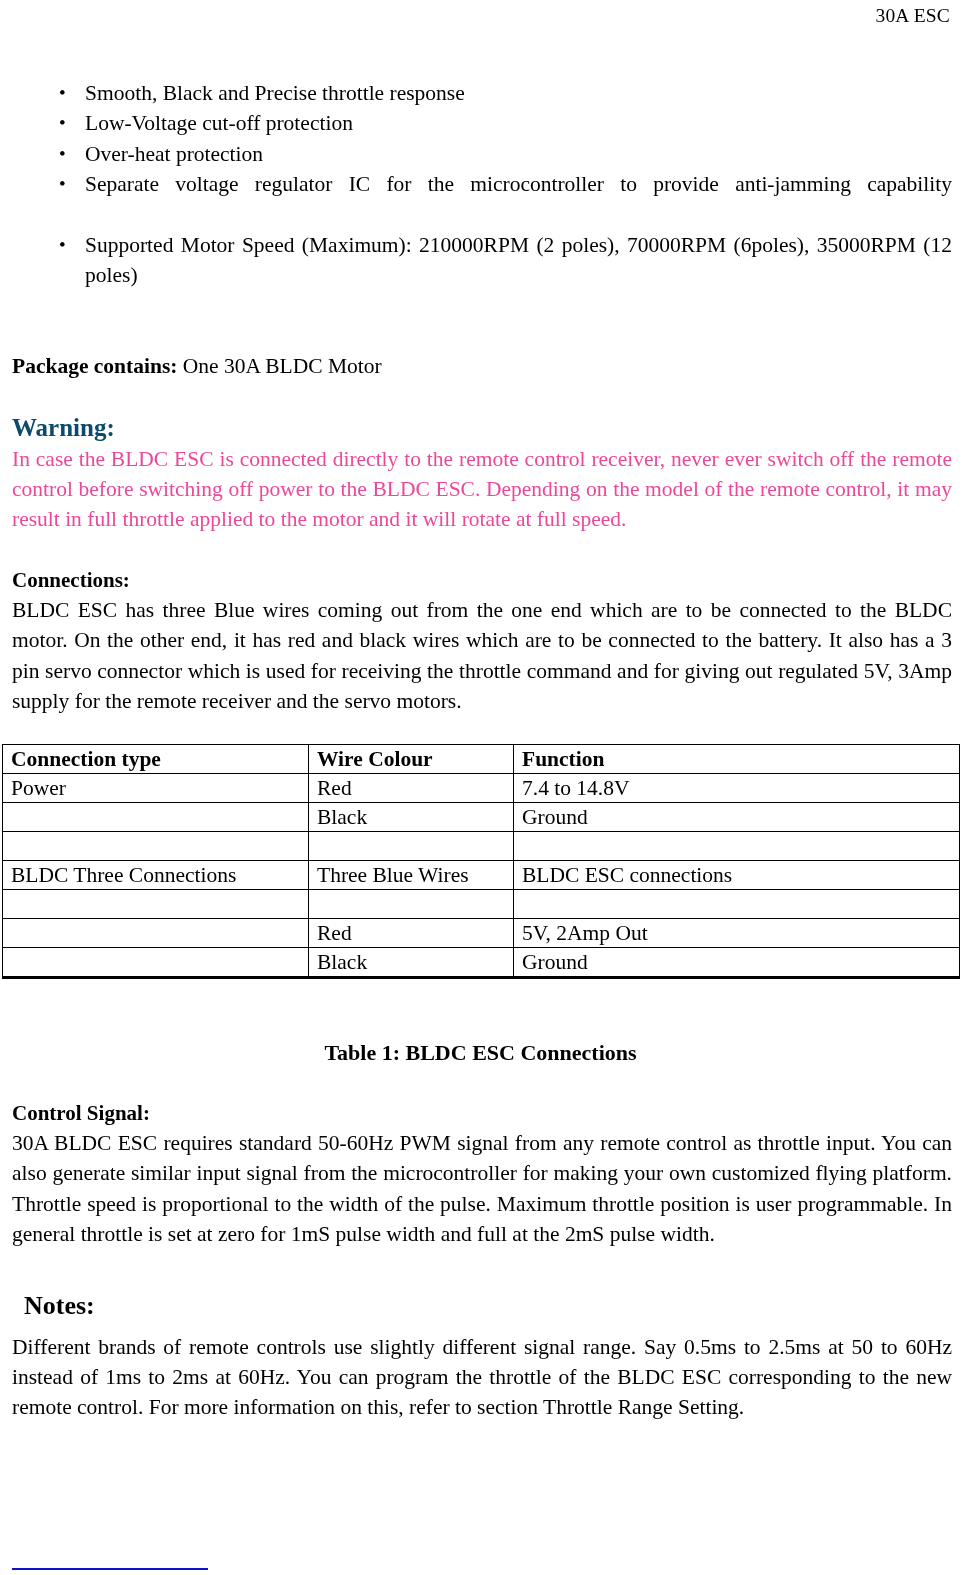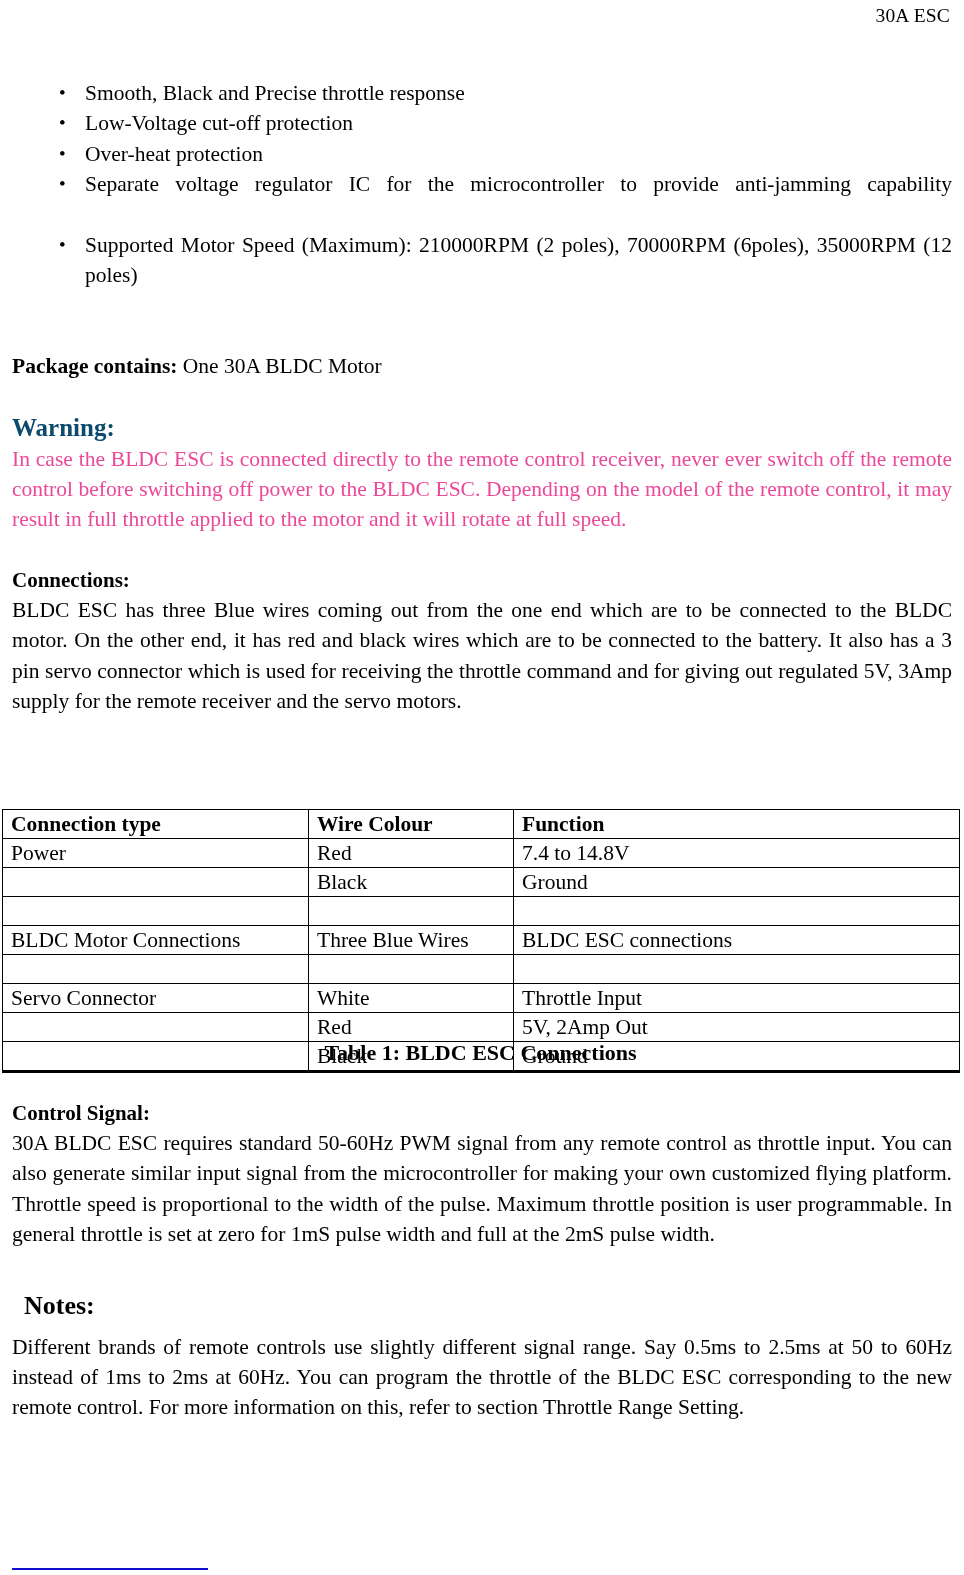--- a/index.html
+++ b/index.html
@@ -109,21 +109,21 @@
     font-size: 26px;
     line-height: 28px;
     font-weight: bold;
     margin: 12px;
   }
 
   
   .tbl-wrap {
     position: absolute;
     left: 2px;
-    top: 809px;
+    top: 744px;
     width: 957px;
   }
   table.conn-table {
     border-collapse: collapse;
     width: 957px;
     table-layout: fixed;
     font-size: 21.5px;
   }
   table.conn-table col.c1 { width: 306px; }
   table.conn-table col.c2 { width: 205px; }
@@ -246,33 +246,28 @@
           <td></td>
           <td>Black</td>
           <td>Ground</td>
         </tr>
         <tr class="spacer">
           <td></td>
           <td></td>
           <td></td>
         </tr>
         <tr>
-          <td>BLDC Motor Connections</td>
+          <td>BLDC Three Connections</td>
           <td>Three Blue Wires</td>
           <td>BLDC ESC connections</td>
         </tr>
         <tr class="spacer">
           <td></td>
           <td></td>
           <td></td>
-        </tr>
-        <tr>
-          <td>Servo Connector</td>
-          <td>White</td>
-          <td>Throttle Input</td>
         </tr>
         <tr>
           <td></td>
           <td>Red</td>
           <td>5V, 2Amp Out</td>
         </tr>
         <tr class="last">
           <td></td>
           <td>Black</td>
           <td>Ground</td>

